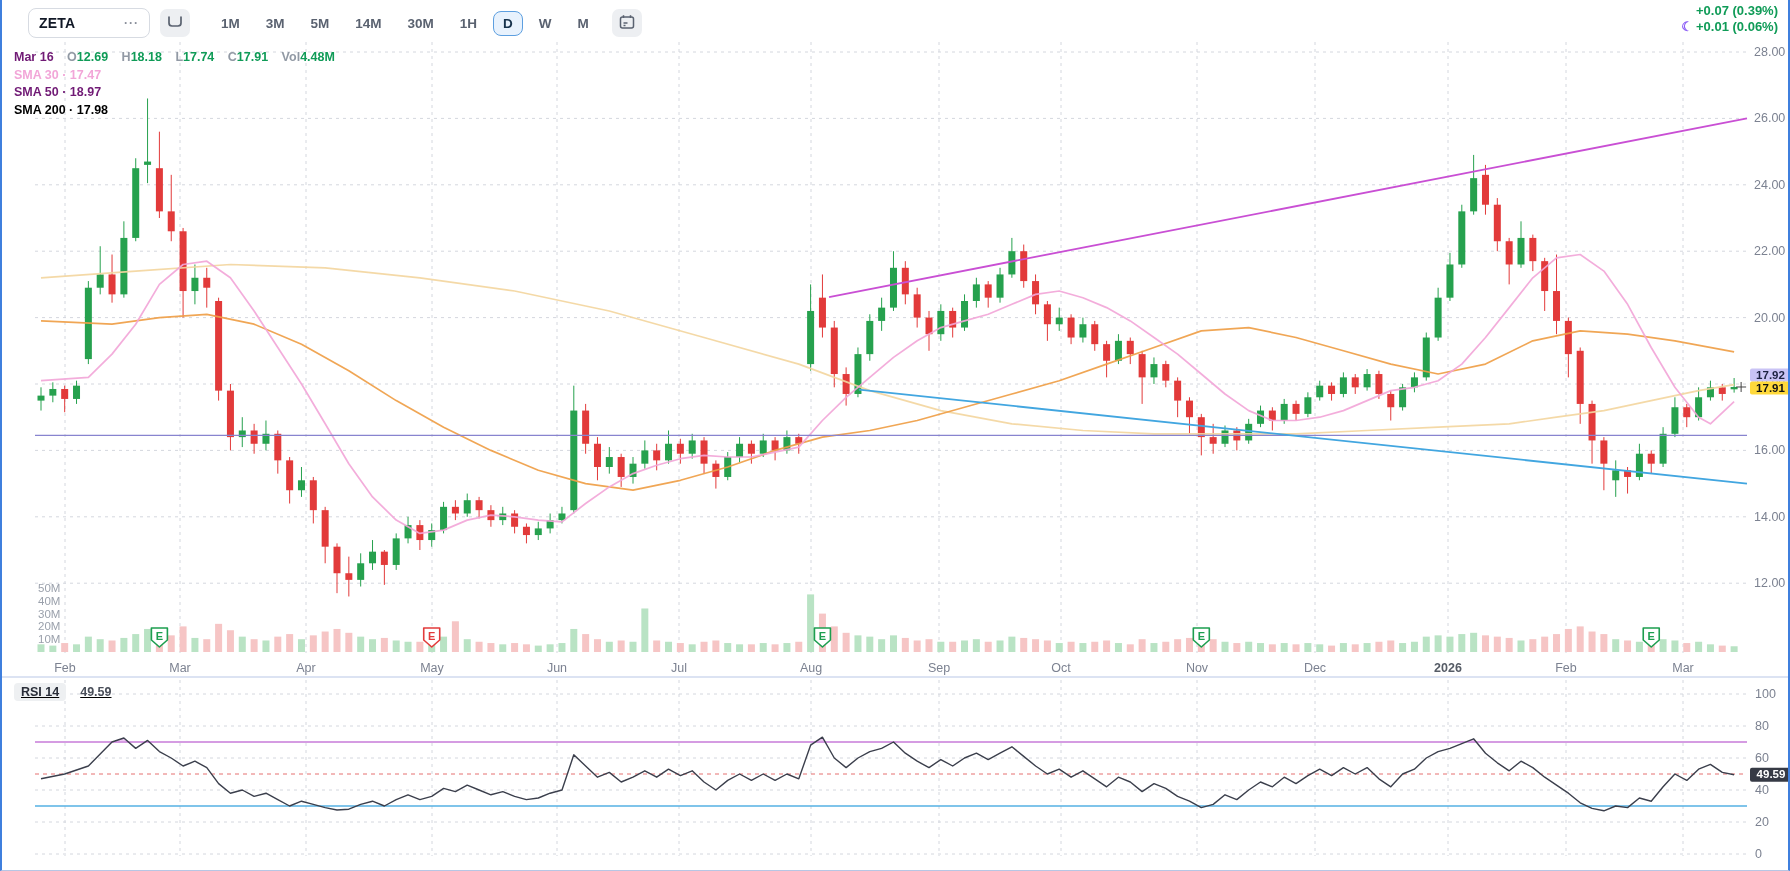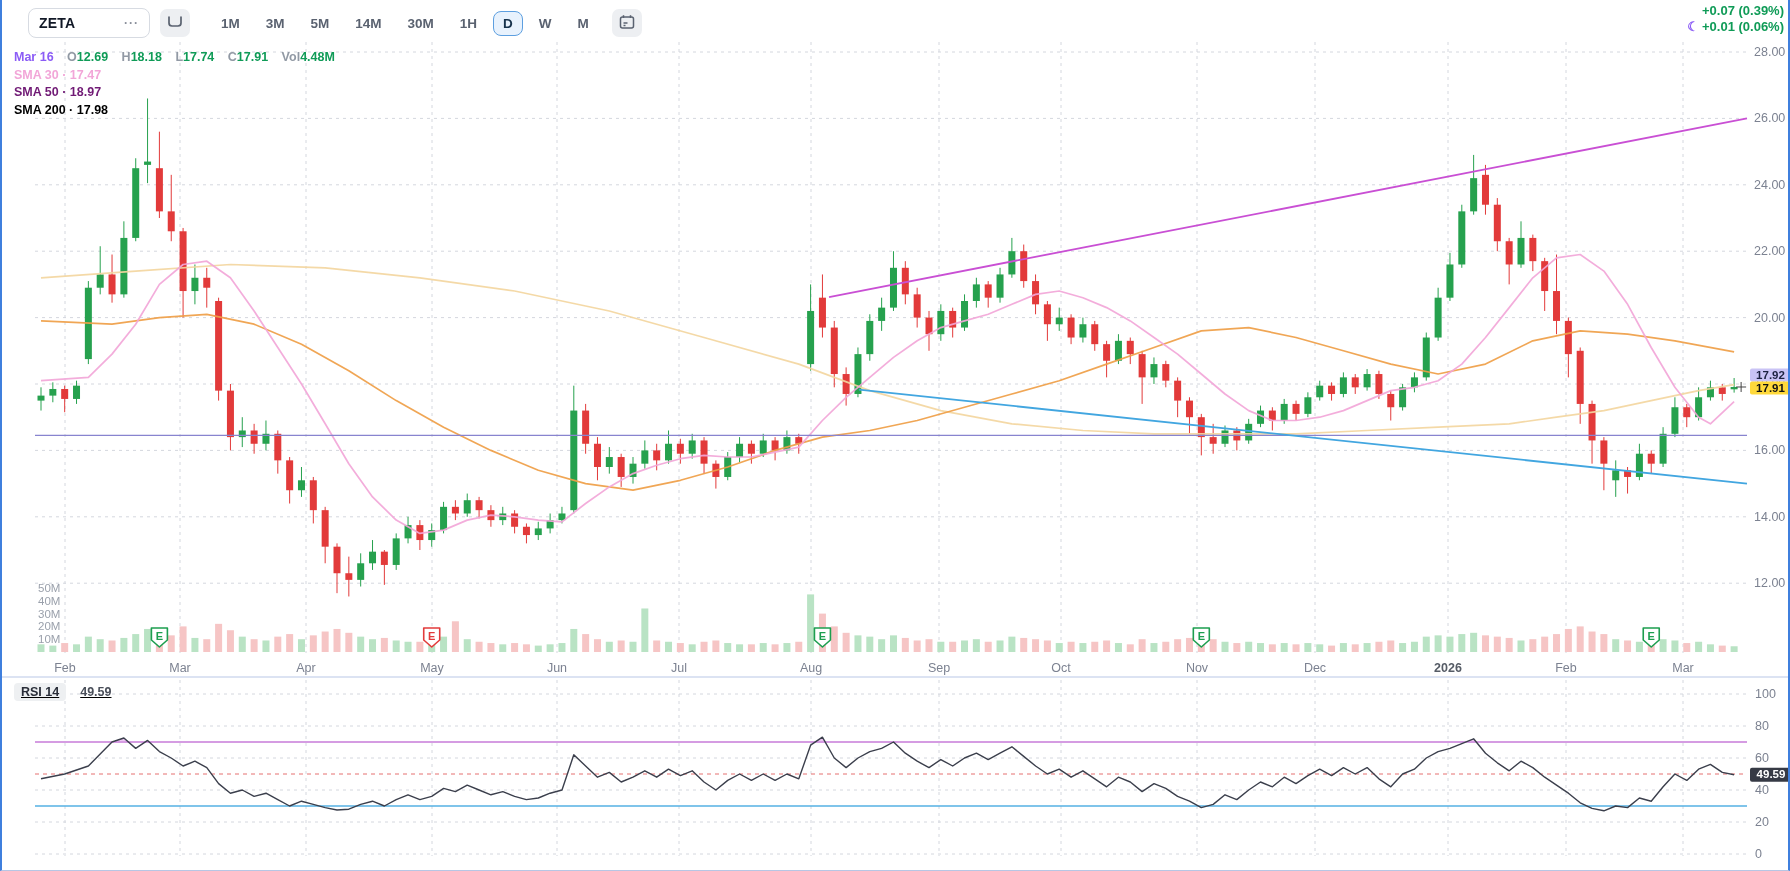--- a/index.html
+++ b/index.html
@@ -9,25 +9,25 @@
   .toolbar-divider{position:absolute;top:38px;left:0;right:0;height:1px;background:#e8eaee;}
   .symbol-box{display:flex;align-items:center;justify-content:space-between;width:100px;height:28px;border:1px solid #d7dbe2;border-radius:8px;padding:0 10px;cursor:pointer;}
   .symbol-text{font-size:14px;font-weight:700;color:#111826;letter-spacing:.2px;}
   .symbol-more{color:#8a8f9b;font-size:12px;letter-spacing:1px;font-weight:700;}
   .icon-btn{width:30px;height:28px;border-radius:7px;background:#edeff2;display:flex;align-items:center;justify-content:center;margin-left:10px;cursor:pointer;border:none;}
   .tf-row{display:flex;align-items:center;margin-left:18px;}
   .tf-btn{border:1.5px solid transparent;background:transparent;border-radius:8px;padding:4px 9px;margin:0 3px;
           font-family:"Liberation Sans",sans-serif;font-size:13.5px;font-weight:700;color:#5a6270;cursor:pointer;}
   .tf-btn.selected{background:#e8f2fd;border-color:#5d9fe0;color:#17324c;}
   .cal-btn{margin-left:10px;}
-  .quote{position:absolute;top:3px;right:4px;text-align:right;font-size:13px;font-weight:700;color:#0f9b57;line-height:16px;z-index:6;}
+  .quote{position:absolute;top:3px;right:10px;text-align:right;font-size:13px;font-weight:700;color:#0f9b57;line-height:16px;z-index:6;}
   .moon{color:#8b5cf6;font-size:13px;margin-right:3px;}
   .legend{position:absolute;left:12px;top:49px;z-index:4;font-size:12.5px;font-weight:700;line-height:17.5px;white-space:nowrap;}
   .legend .lbl{color:#9199a4;}
-  .legend .dt{color:#8b5cf6;margin-right:10px;}
+  .legend .dt{color:#701a75;margin-right:10px;}
   .legend .val{color:#0f9b57;margin-right:10px;}
   .sma-row{font-size:12.5px;font-weight:700;}
   .rsi-legend{position:absolute;left:12px;top:683px;z-index:4;display:flex;align-items:center;text-decoration:underline;}
   .rsi-chip{background:#eef0f2;border-radius:4px;padding:2px 7px;font-size:12.5px;font-weight:700;color:#2a2e39;}
   .rsi-val{margin-left:14px;font-size:12.5px;font-weight:700;color:#4a4f5a;}
   svg text{font-family:"Liberation Sans",sans-serif;}
   #chart-layer{position:absolute;top:0;left:0;z-index:1;}
 </style>
 </head>
 <body>

